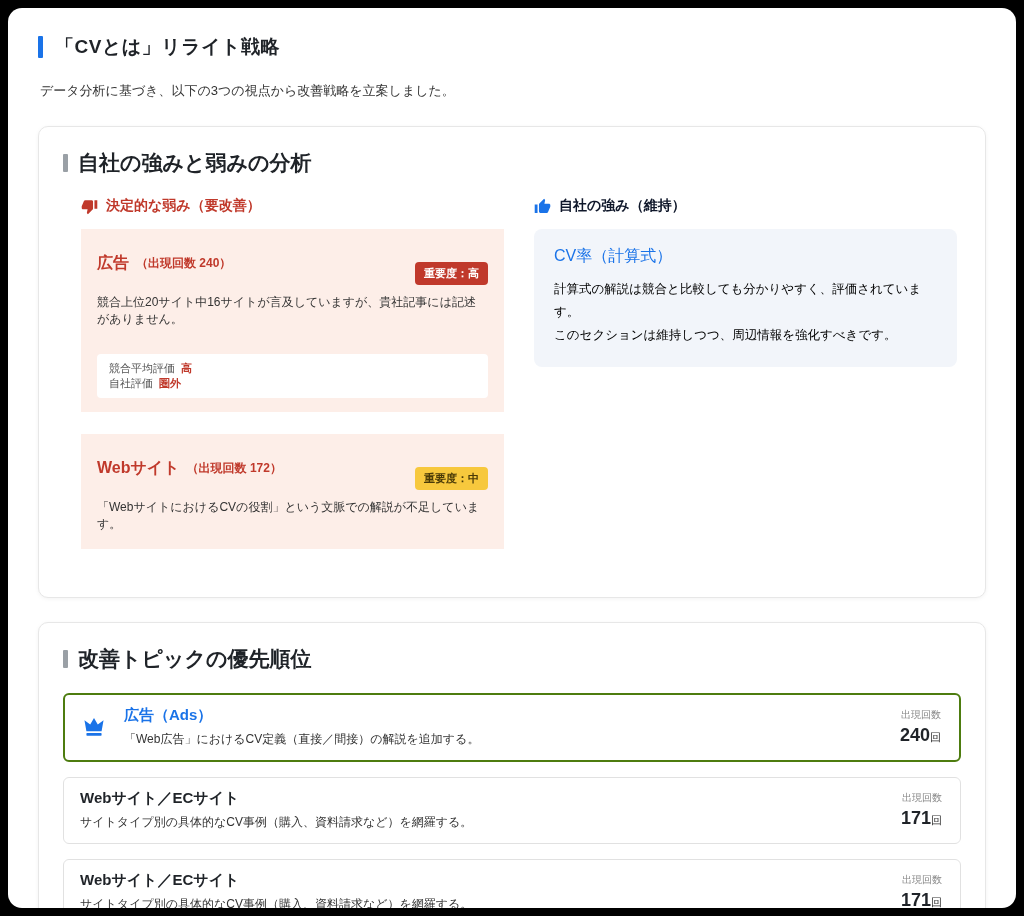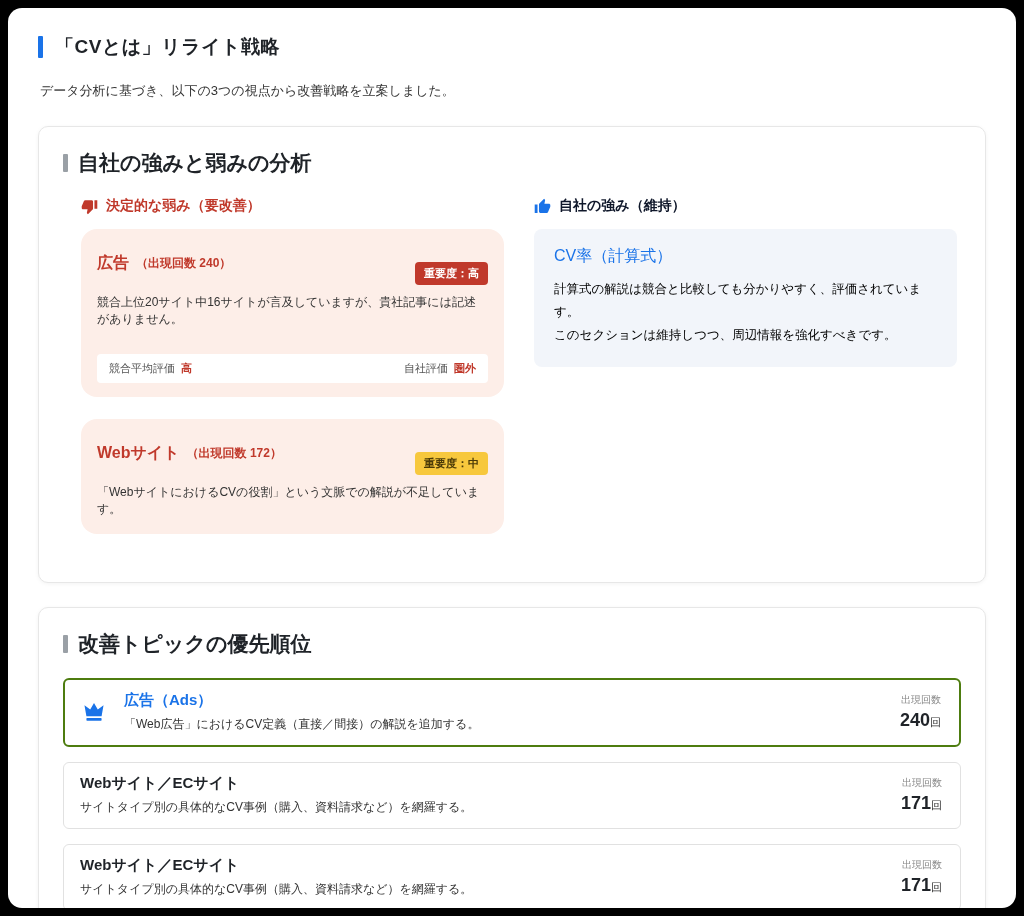--- a/index.html
+++ b/index.html
@@ -39,39 +39,40 @@
 
   
   .analysis-grid { display: grid; grid-template-columns: 1fr 1fr; gap: 30px; margin: 0 4px 0 18px; }
   .col-heading { display: flex; align-items: center; gap: 8px; font-size: 14px; font-weight: bold; margin-bottom: 14px; }
   .col-heading.red { color: #c0392b; }
   .col-heading.blue { color: #0f172a; }
   .col-heading svg { width: 17px; height: 17px; flex: 0 0 auto; }
 
   .weak-card {
     background: #fdeee8;
-    border-radius: 16px;
+    border-radius: 0;
     padding: 13px 16px 14px 16px;
     margin-bottom: 22px;
   }
   .weak-title-row { display: flex; align-items: center; margin-bottom: 9px; }
   .weak-title { font-size: 16px; font-weight: bold; color: #c0392b; }
   .weak-count { font-size: 12px; font-weight: bold; color: #c0392b; margin-left: 7px; }
   .badge { margin-left: auto; font-size: 11px; font-weight: bold; border-radius: 4px; padding: 4px 9px; white-space: nowrap; margin-top: 20px; }
   .badge.high { background: #c0392b; color: #fff; }
   .badge.mid  { background: #f7c83d; color: #4a3a07; }
   .weak-desc { font-size: 12px; color: #333; margin-bottom: 26px; }
   .eval-row {
     background: #fff;
     border-radius: 4px;
     padding: 7px 12px;
     display: flex;
     justify-content: space-between;
     font-size: 11px;
     color: #555;
+    flex-direction: column;
   }
   .eval-pair span.val { color: #c0392b; font-weight: bold; margin-left: 6px; }
 
   .strength-card { background: #f2f5fa; border-radius: 8px; padding: 17px 20px 20px 20px; }
   .strength-title { font-size: 16px; font-weight: normal; color: #1a73e8; margin-bottom: 11px; }
   .strength-desc { font-size: 12.5px; color: #000000; line-height: 1.85; }
 
   
   .priority-row {
     border: 1px solid #e1e1e1;

